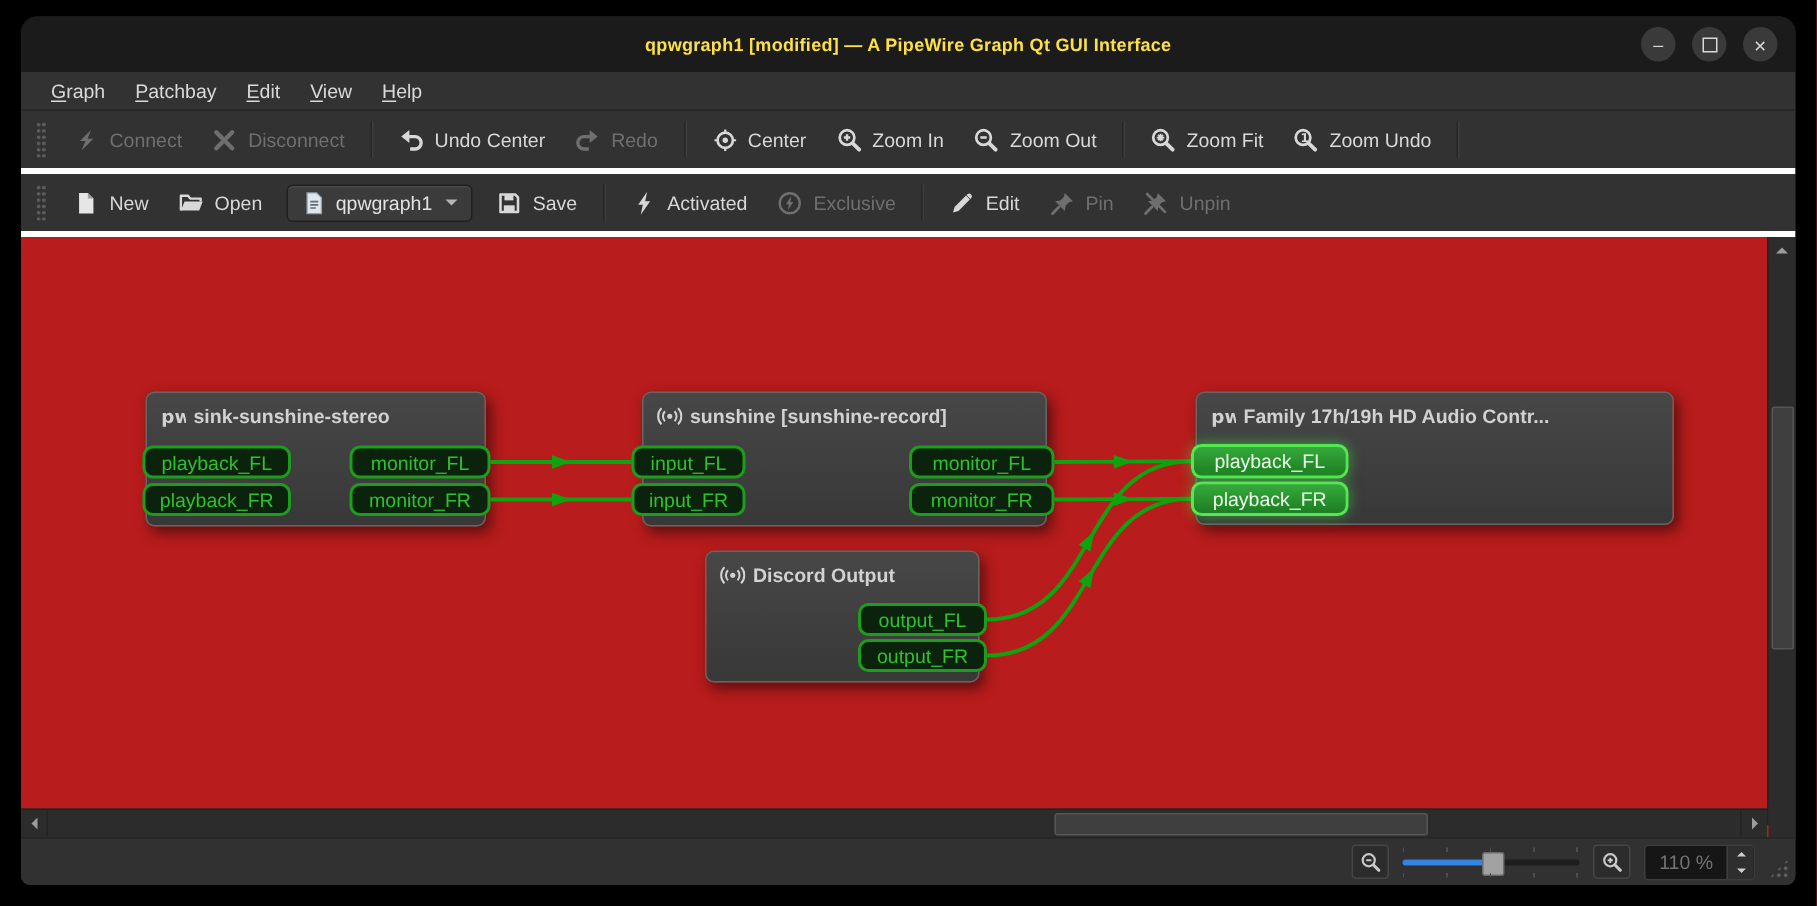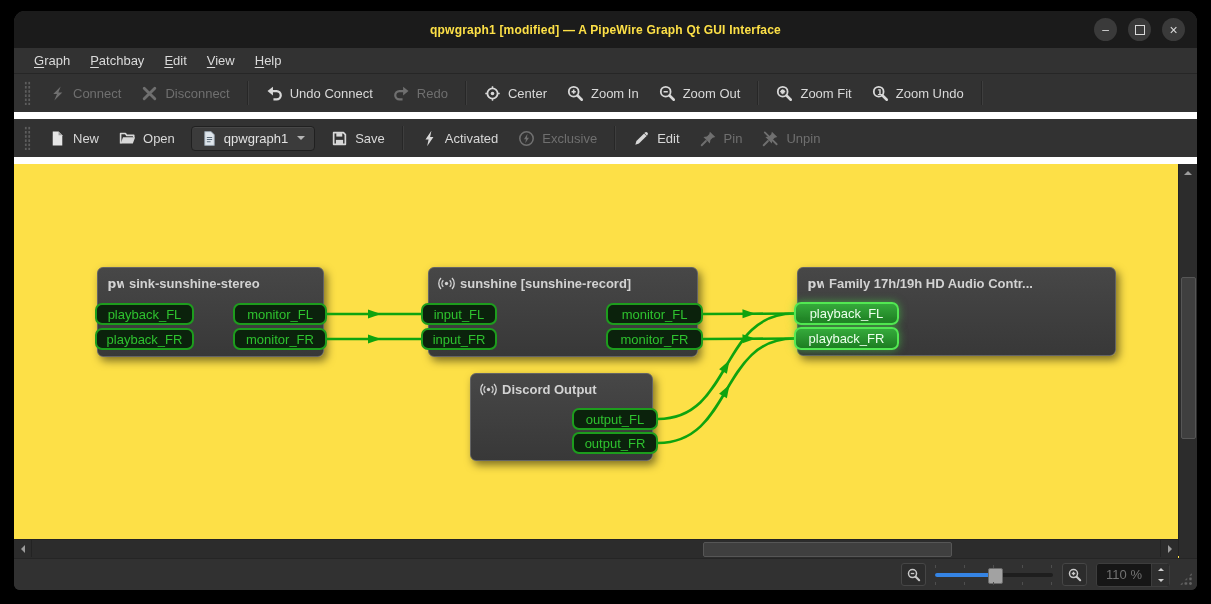--- a/index.html
+++ b/index.html
@@ -19,34 +19,34 @@
   .titlebar-buttons{position:absolute;right:12px;top:7px;display:flex;gap:11px;}
   .win-btn{width:23px;height:23px;border-radius:50%;background:#3a3a3a;color:#d9d9d9;
     display:flex;align-items:center;justify-content:center;font-size:12px;line-height:1;cursor:default;}
   .win-btn.max span{display:block;width:8px;height:8px;border:1.4px solid #d9d9d9;}
   .win-btn.close{font-size:14px;}
   
   .menubar{flex:0 0 25px;background:#323232;display:flex;align-items:center;padding-left:12px;gap:4px;border-bottom:1px solid #262626;}
   .menu-item{color:#dadada;font-size:13px;padding:2px 8px;}
   .menu-item u{text-underline-offset:2px;}
   
-  .toolbar{flex:0 0 38px;background:#323232;display:flex;align-items:center;padding:0 4px;border-bottom:7px solid #ffffff;}
+  .toolbar{flex:0 0 38px;background:#323232;display:flex;align-items:center;padding:0 4px;border-bottom:4px solid #ffffff;}
   .tb-handle{width:7px;height:24px;margin:0 8px 0 6px;
     background:radial-gradient(circle,#5d5d5d 1.1px,transparent 1.3px);background-size:3.5px 4.2px;}
   .tb-sep{width:0;height:24px;border-left:1px solid #272727;border-right:1px solid #3e3e3e;margin:0 7px;}
   .tb-btn{display:flex;align-items:center;gap:7px;padding:6px 10px;color:#d8d8d8;font-size:13px;border-radius:3px;white-space:nowrap;}
   .tb-btn.disabled{color:#6f6f6f;}
   .tb-icon{width:17px;height:17px;display:inline-flex;flex:0 0 17px;}
   .tb-icon svg{width:100%;height:100%;}
   .combo{display:flex;align-items:center;gap:6px;background:#3b3b3b;border:1px solid #202020;
     box-shadow:inset 0 1px 0 rgba(255,255,255,.07);border-radius:4px;padding:3px 9px;margin:0 6px;
     color:#e2e2e2;font-size:13px;}
   .combo .chev{width:0;height:0;border:4px solid transparent;border-top-color:#b5b5b5;margin-top:4px;margin-left:3px;}
   
-  .canvas{flex:1;position:relative;background:#fde047;overflow:hidden;}
+  .canvas{flex:1;position:relative;background:#b91c1c;overflow:hidden;}
   .canvas-inner{position:absolute;left:0;top:0;width:1164px;height:392px;}
   #edges{position:absolute;left:0;top:0;pointer-events:none;}
   #edges path,#edges polygon{pointer-events:auto;}
   .node{position:absolute;background:linear-gradient(#474747,#383838);border:1px solid #646464;
     border-radius:6px;box-shadow:3px 4px 9px rgba(0,0,0,.5);}
   .node-title{display:flex;align-items:center;gap:5px;padding:7px 10px 0 9px;color:#d2d2d2;font-size:13px;font-weight:bold;white-space:nowrap;overflow:hidden;}
   .node-icon{width:17px;height:17px;color:#d2d2d2;flex:0 0 17px;}
   .node-icon svg{width:100%;height:100%;}
   .port{position:absolute;box-sizing:border-box;border-radius:7px;font-size:13px;
     display:flex;align-items:center;justify-content:center;white-space:nowrap;}
@@ -136,21 +136,21 @@
         <span>Disconnect</span>
       </div>
       <div class="tb-sep"></div>
       <div class="tb-btn">
         <span class="tb-icon">
           <svg viewBox="0 0 16 16" xmlns="http://www.w3.org/2000/svg">
             <path d="M5.5 5.7 H10 a3.9 3.9 0 0 1 0 7.8 H7" fill="none" stroke="currentColor" stroke-width="2.1"></path>
             <polygon points="6.5,1.6 1.4,5.7 6.5,9.8" fill="currentColor"></polygon>
           </svg>
         </span>
-        <span>Undo Connect</span>
+        <span>Undo Center</span>
       </div>
       <div class="tb-btn disabled">
         <span class="tb-icon">
           <svg viewBox="0 0 16 16" xmlns="http://www.w3.org/2000/svg">
             <path d="M10.5 5.7 H6 a3.9 3.9 0 0 0 0 7.8 h3" fill="none" stroke="currentColor" stroke-width="2.1"></path>
             <polygon points="9.5,1.6 14.6,5.7 9.5,9.8" fill="currentColor"></polygon>
           </svg>
         </span>
         <span>Redo</span>
       </div>

